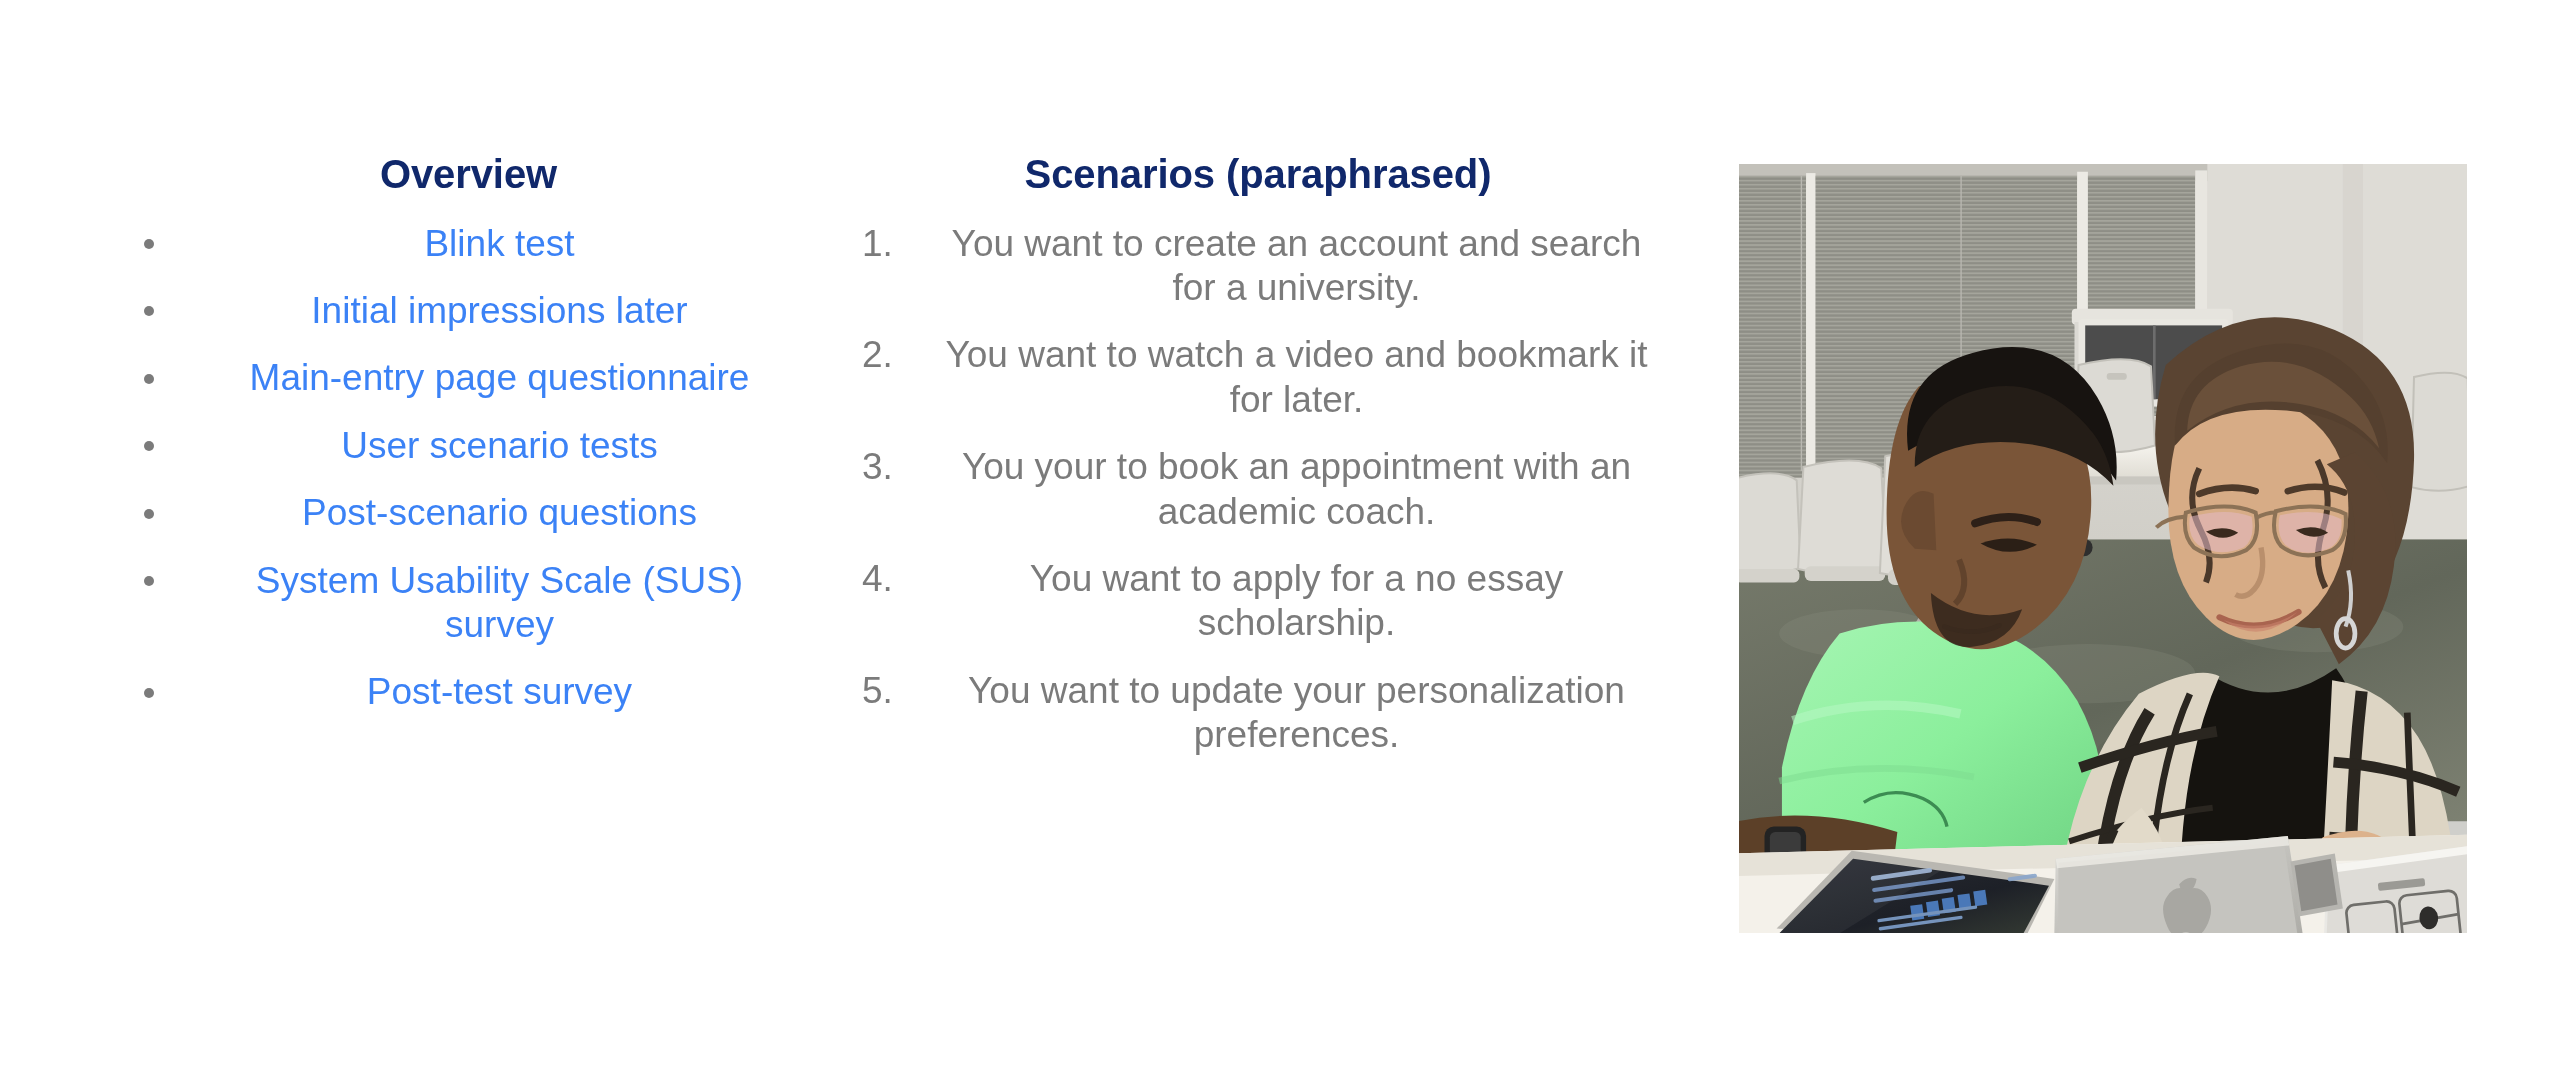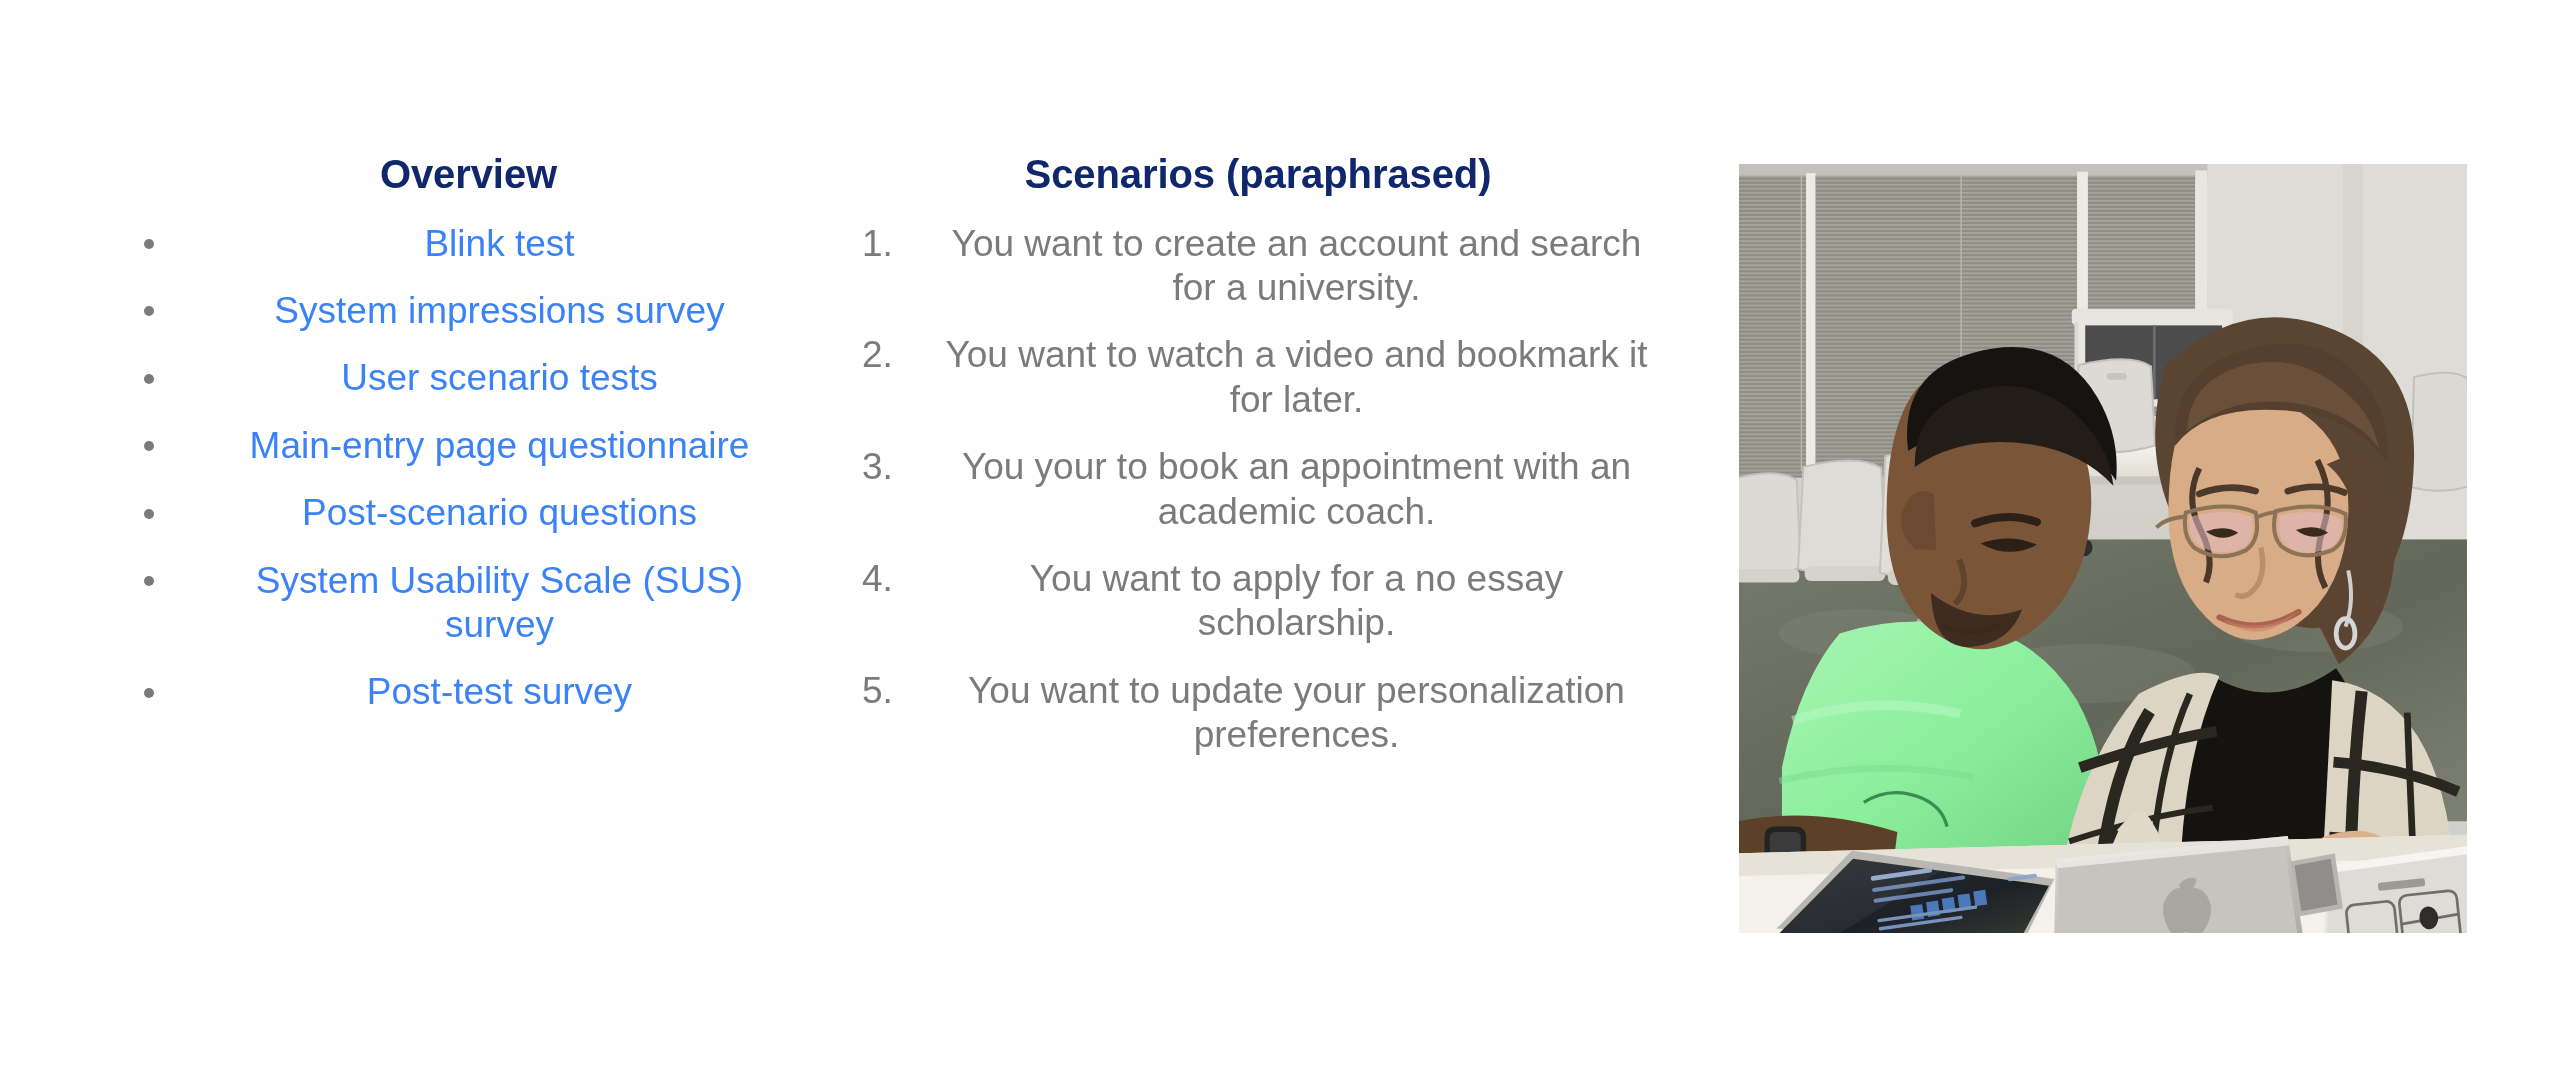--- a/index.html
+++ b/index.html
@@ -116,29 +116,29 @@
   <section class="col-overview">
     <h2 class="section-heading">Overview</h2>
 
     <ul class="bullet-list">
       <li>
         <span class="bullet-dot"></span>
         <span>Blink test</span>
       </li>
       <li>
         <span class="bullet-dot"></span>
-        <span>System impressions survey</span>
+        <span>Initial impressions later</span>
+      </li>
+      <li>
+        <span class="bullet-dot"></span>
+        <span>Main-entry page questionnaire</span>
       </li>
       <li>
         <span class="bullet-dot"></span>
         <span>User scenario tests</span>
-      </li>
-      <li>
-        <span class="bullet-dot"></span>
-        <span>Main-entry page questionnaire</span>
       </li>
       <li>
         <span class="bullet-dot"></span>
         <span>Post-scenario questions</span>
       </li>
       <li>
         <span class="bullet-dot"></span>
         <span>System Usability Scale (SUS) survey</span>
       </li>
       <li>

